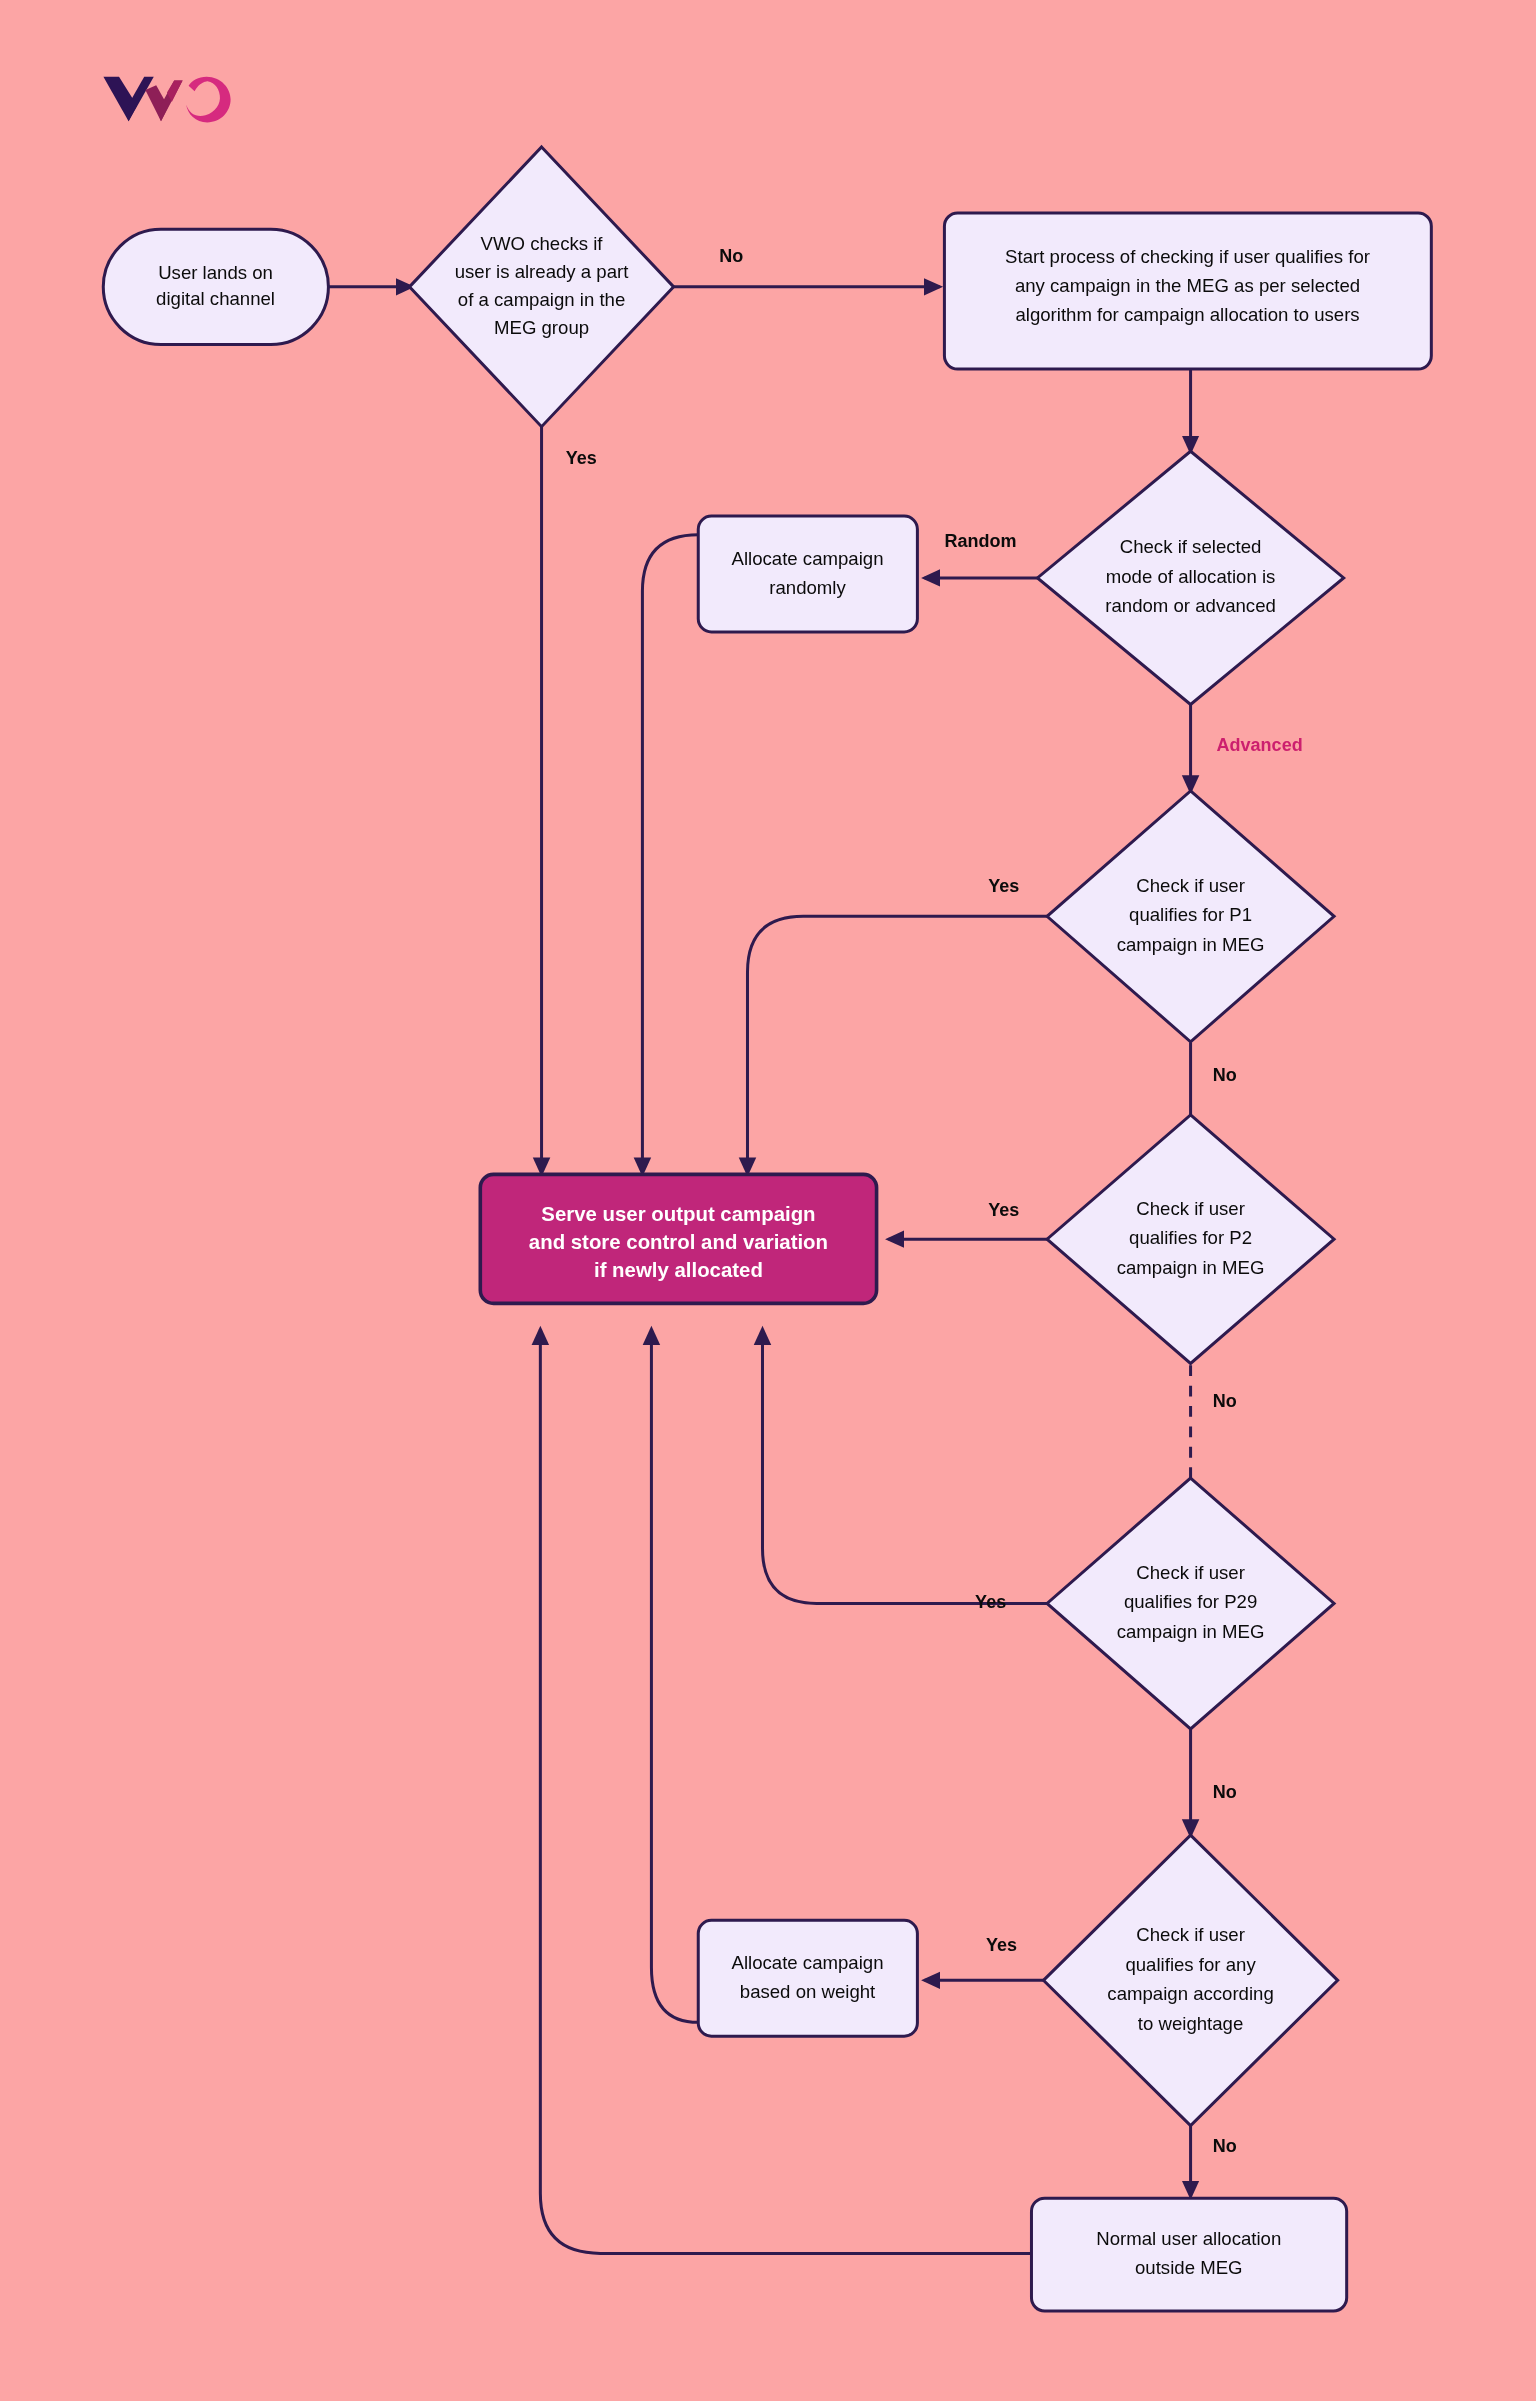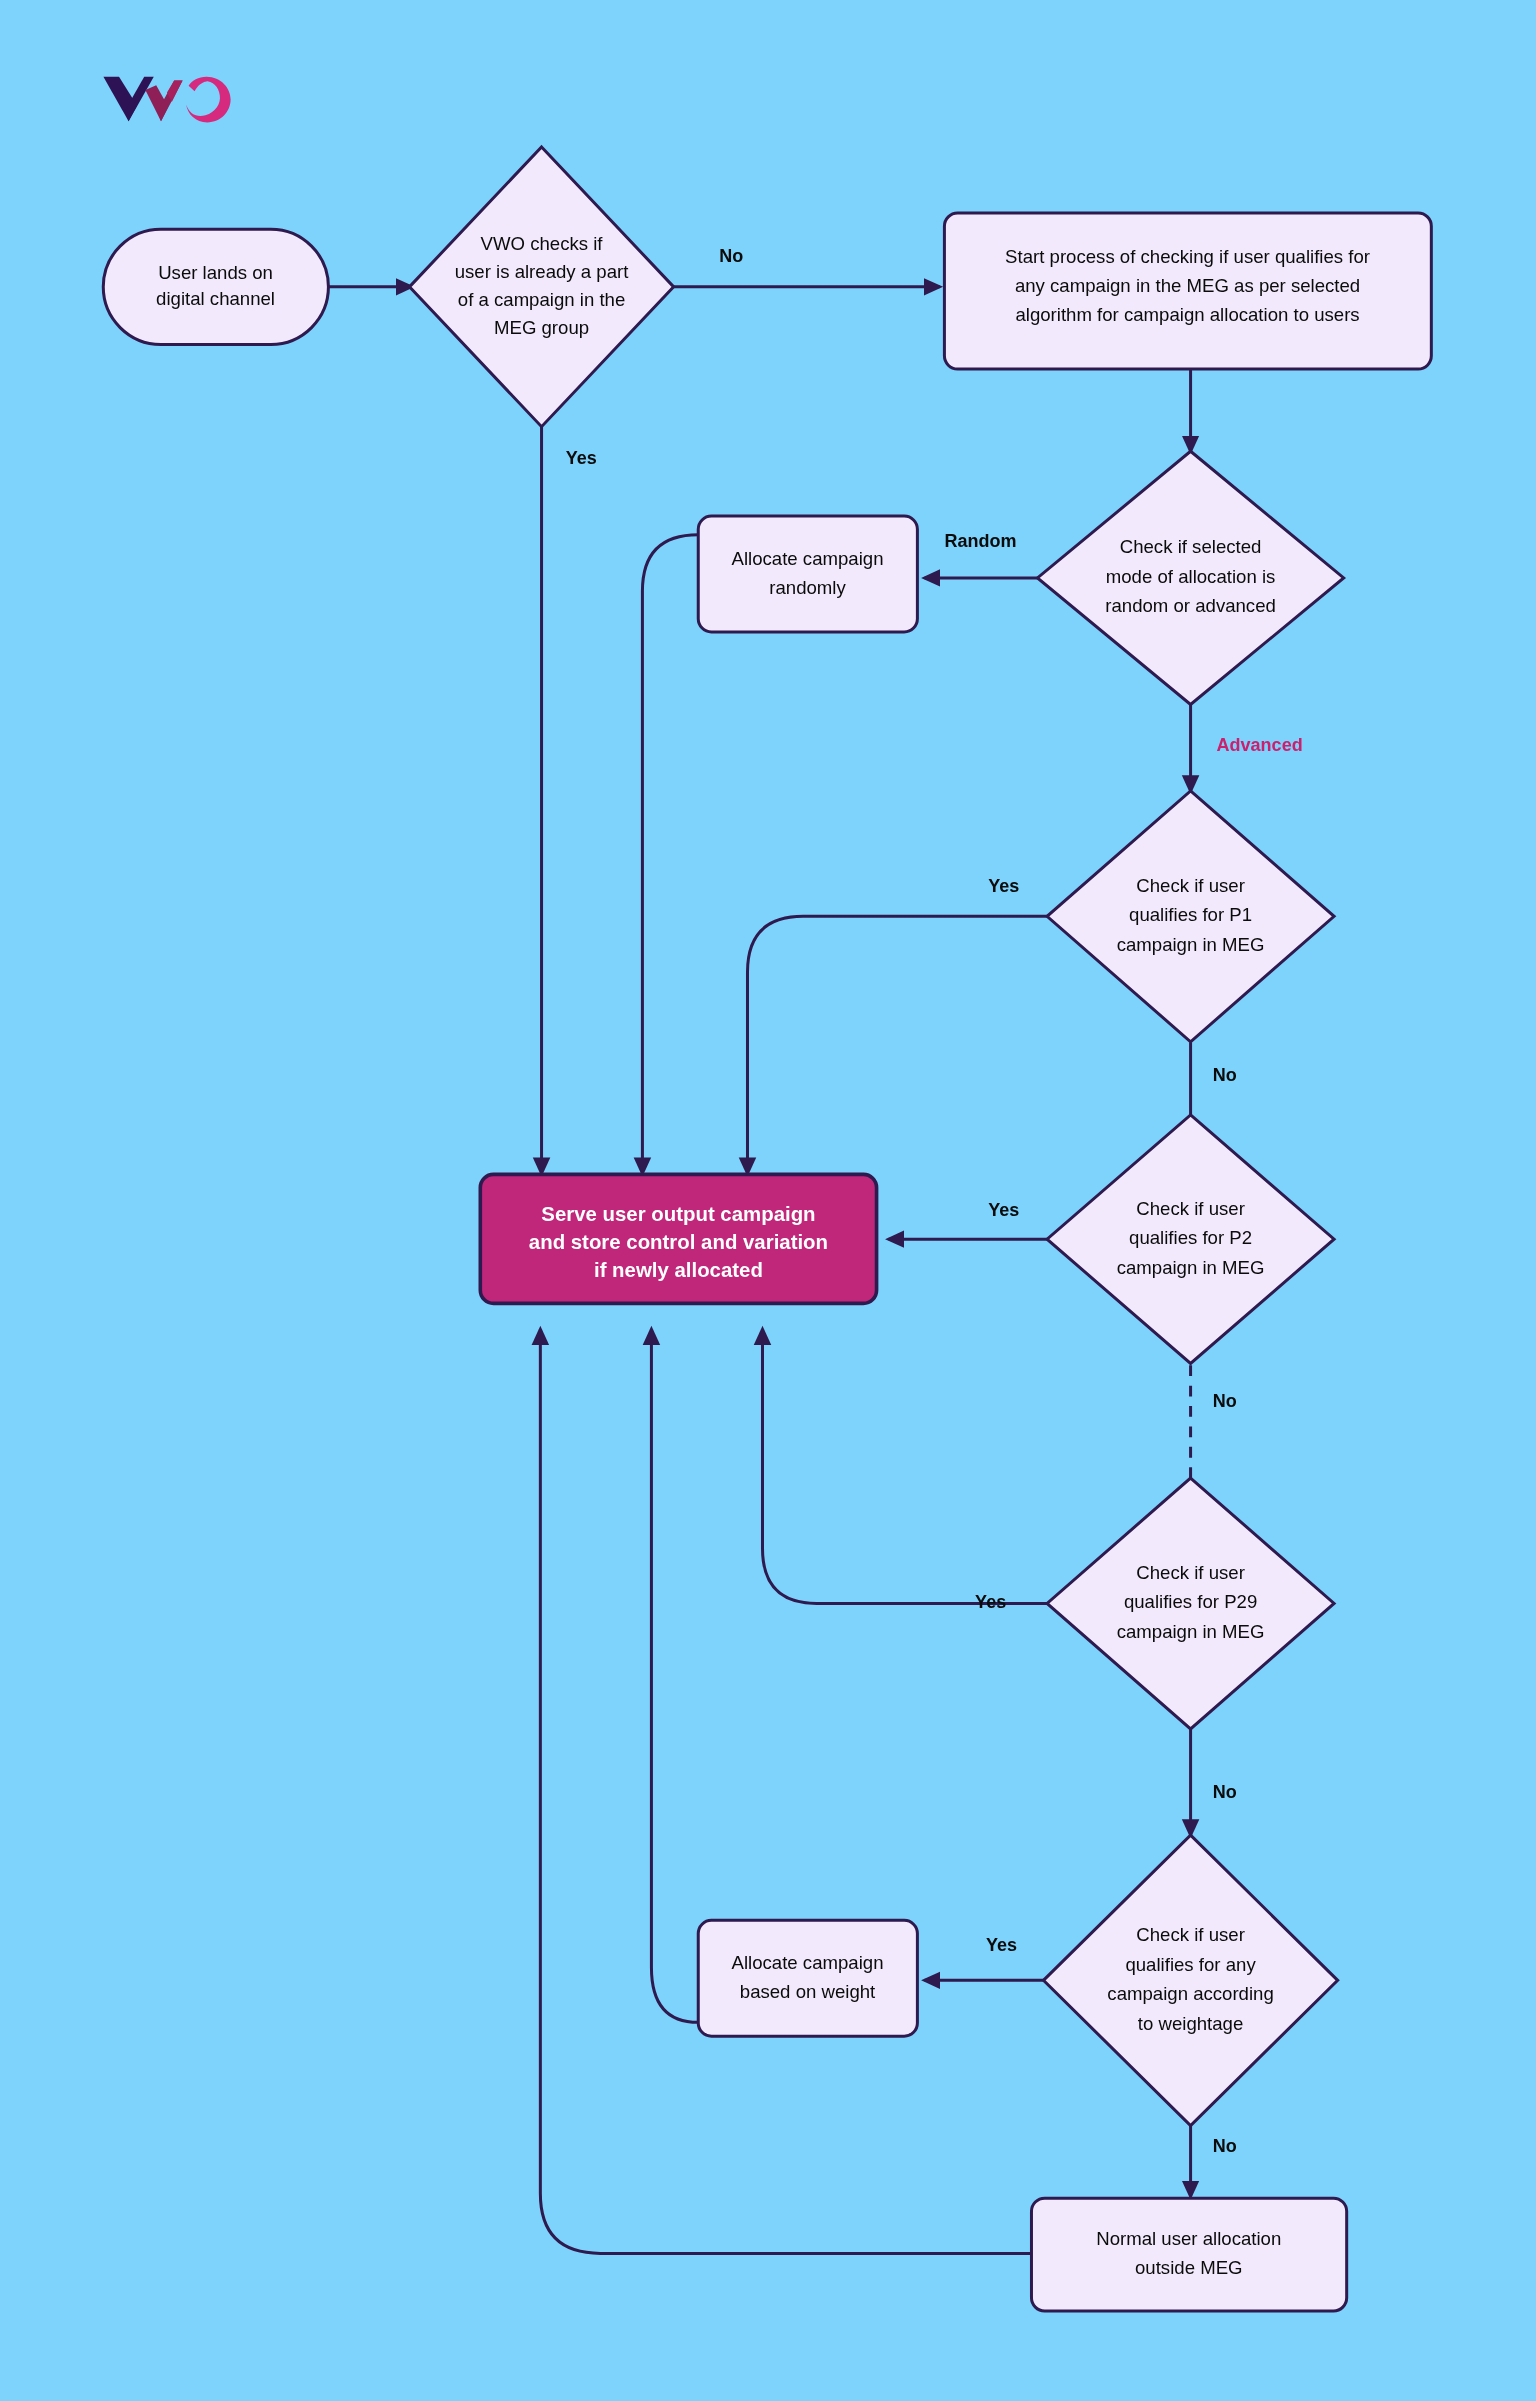--- a/index.html
+++ b/index.html
@@ -1,17 +1,17 @@
 <!DOCTYPE html>
 <html style="font-size:9.6px"><head>
 <meta charset="utf-8">
 <style>
   html,body{margin:0;padding:0;background:#ffffff;}
   body{font-family:"Liberation Sans",sans-serif;}
-  #stage{position:relative;width:1537px;height:2401px;background:#7dd3fc;overflow:hidden;text-decoration:underline;}
+  #stage{position:relative;width:1537px;height:2401px;background:#fca5a5;overflow:hidden;text-decoration:underline;}
   #flow{position:absolute;inset:0;width:1537px;height:2401px;}
   .nodeText{
     font-family:"Liberation Sans",sans-serif;
     fill:#0b0b0b;
     font-size:31px;
     text-anchor:middle;
     dominant-baseline:middle;
   }
   .nodeText.bold{font-weight:bold;fill:#ffffff;font-size:34px;}
   .edgeLabel{

